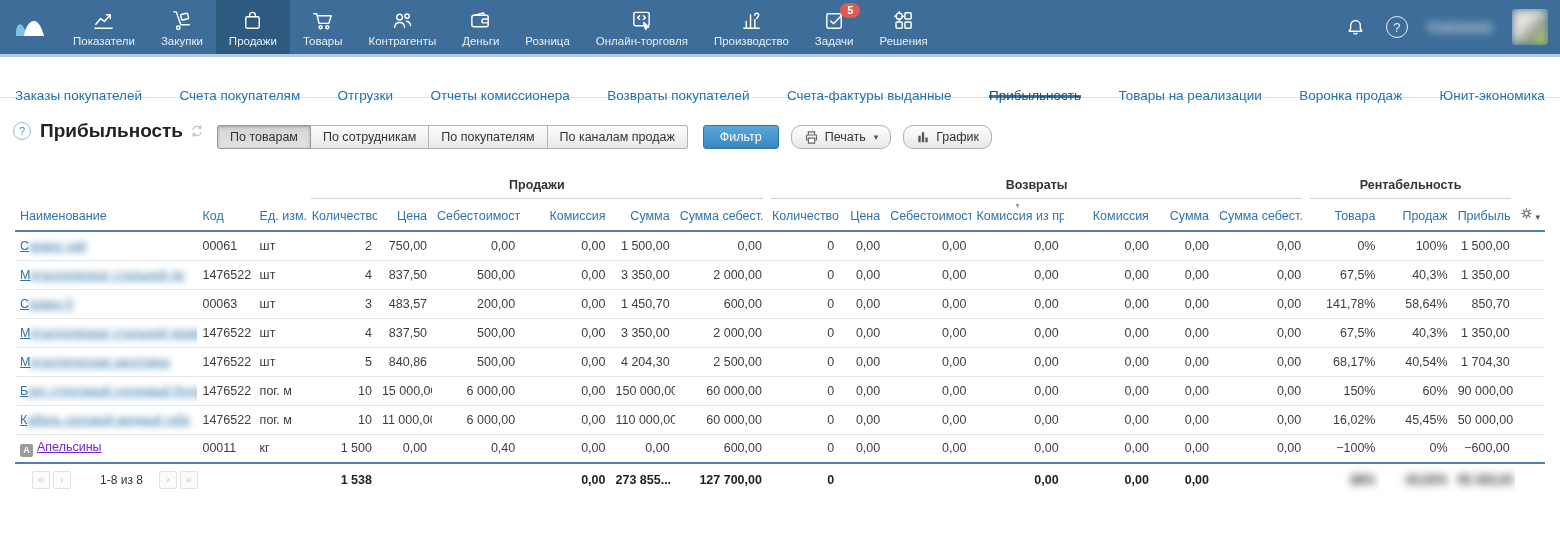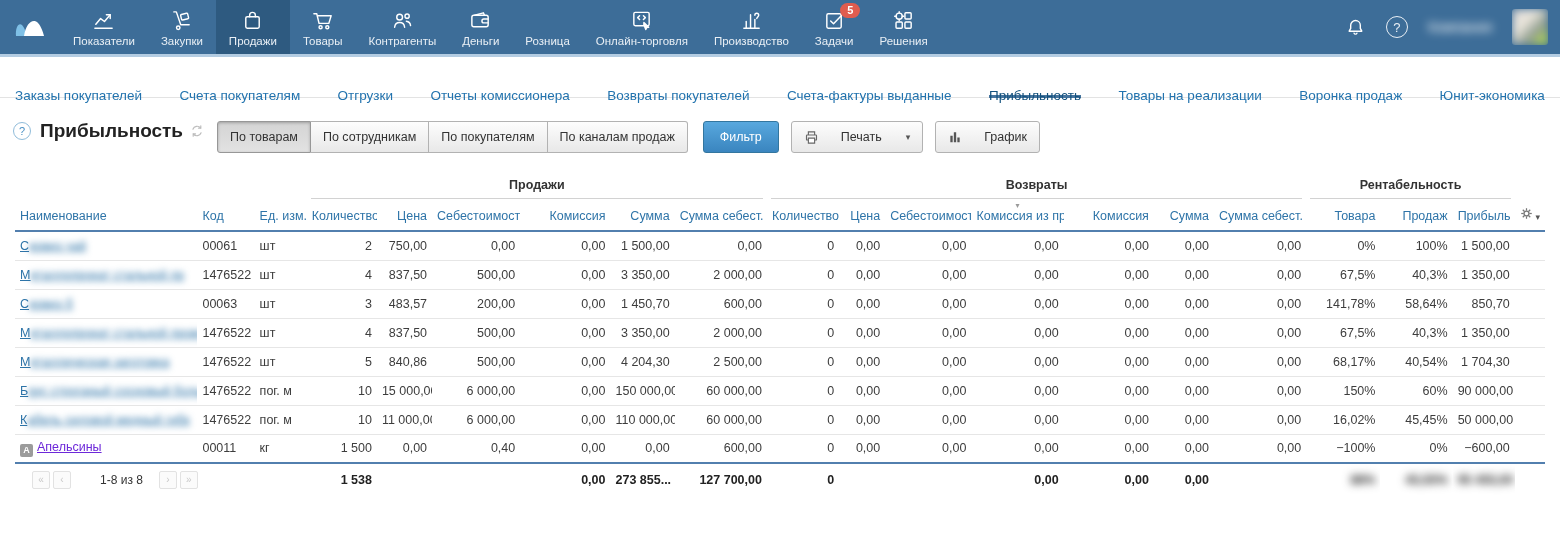--- a/index.html
+++ b/index.html
@@ -30,32 +30,32 @@
   .subnav-tab{font-size:13.5px;color:#2273ae;cursor:pointer;display:flex;align-items:center;
     border-bottom:3px solid transparent;padding-top:2px;white-space:nowrap;margin-top:36px;}
   .subnav-tab.active{color:#14527e;border-bottom-color:#47759e;}
   
   .title-row{display:flex;align-items:center;margin:18px 0 0 13px;height:30px;}
   .help-circle{width:16px;height:16px;border:1.5px solid #90bcda;color:#4a90c4;border-radius:50%;
     font-size:11px;display:flex;align-items:center;justify-content:center;margin-right:9px;cursor:pointer;flex:none;}
   .page-title{font-size:19px;font-weight:bold;color:#222;margin-right:7px;}
   .refresh{display:flex;align-items:center;cursor:pointer;margin-right:13px;}
   .refresh svg{width:14px;height:14px;}
-  .btn{height:32px;background:linear-gradient(#fdfdfd,#e8e8e8);border:1px solid #b2b2b2;color:#333;
+  .btn{height:24px;background:linear-gradient(#fdfdfd,#e8e8e8);border:1px solid #b2b2b2;color:#333;
     font-size:12.5px;display:inline-flex;align-items:center;padding:0 12px;cursor:pointer;white-space:nowrap;
     font-family:inherit;margin-top:12px;}
   .btn-group{display:inline-flex;}
   .btn-group .btn{border-left-width:0;}
   .btn-group .btn:first-child{border-left-width:1px;border-radius:3px 0 0 3px;}
   .btn-group .btn:last-child{border-radius:0 3px 3px 0;}
   .btn-group .btn.active{background:linear-gradient(#d4d4d4,#e2e2e2);border-color:#979797;
     box-shadow:inset 0 1px 3px rgba(0,0,0,.25);}
   .btn-filter{background:linear-gradient(#58a8de,#3a85bf);border-color:#33769f;color:#fff;
     border-radius:3px;margin-left:15px;padding:0 16px;}
-  .btn-print,.btn-chart{border-radius:3px;margin-left:12px;gap:22px;}
+  .btn-print,.btn-chart{border-radius:10px;margin-left:12px;gap:6px;}
   .caret{font-size:9px;color:#555;margin-left:2px;}
   
   .table-wrap{margin:27px 15px 0;}
   table{border-collapse:collapse;table-layout:fixed;width:1530px;font-size:12.5px;}
   th,td{padding:0 5px;box-sizing:border-box;overflow:hidden;white-space:nowrap;}
   .group-row th{height:26px;vertical-align:bottom;padding:0;}
   .group-row .gline{margin:0 4px;padding-bottom:6px;border-bottom:1px solid #d2d2d2;
     text-align:center;font-weight:bold;color:#333;font-size:12.5px;}
   .head-row th{height:32px;color:#2e74a8;font-weight:normal;text-align:right;vertical-align:bottom;
     padding-bottom:7px;border-bottom:2px solid #527fae;cursor:pointer;font-size:12.5px;}

